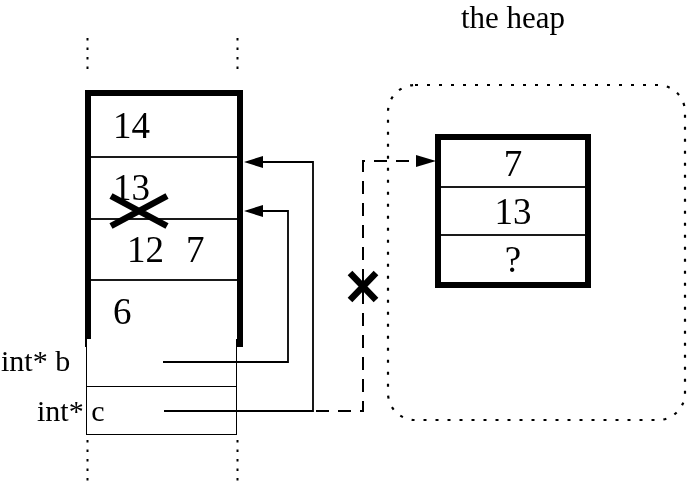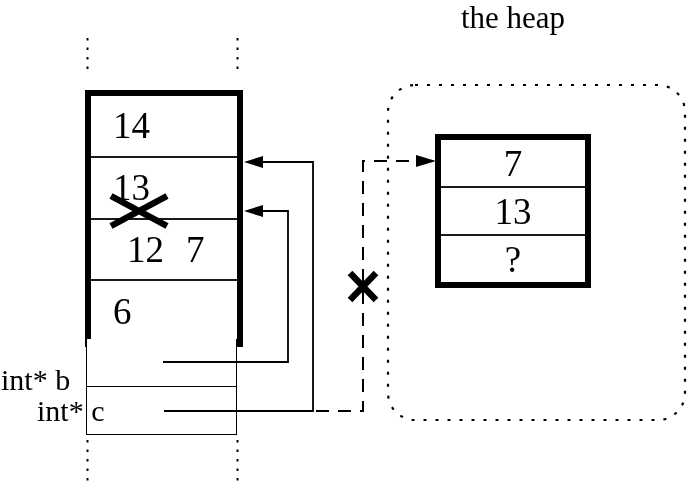--- a/index.html
+++ b/index.html
@@ -73,21 +73,21 @@
   
   .ptr-label {
     position: absolute;
     left: 1px;
     width: 70px;
     font-size: 30px;
     line-height: 30px;
     white-space: nowrap;
   }
   #label-a { top: 296px; }
-  #label-b { top: 365px; }
+  #label-b { top: 346px; }
   #label-c { top: 396px; margin-left: 36px; }
 
   
   #heap-box {
     position: absolute;
     left: 435px;
     top: 134px;
     width: 144px;
     height: 142px;
     border: 6px solid #000;

